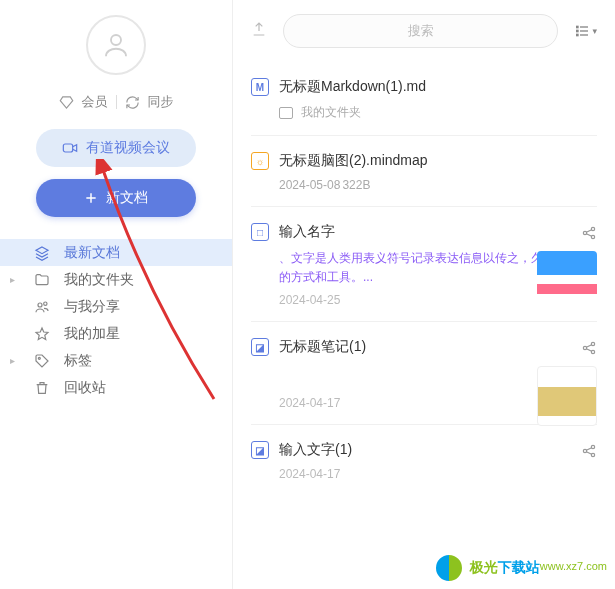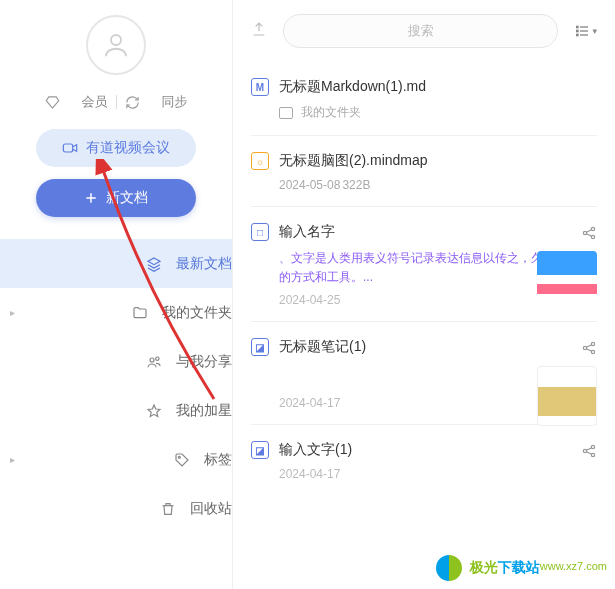--- a/index.html
+++ b/index.html
@@ -37,21 +37,21 @@
     .avatar svg { width: 30px; height: 30px; }
     
     .status-row {
       display: flex;
       align-items: center;
       gap: 8px;
       color: #888;
       font-size: 13px;
       margin-bottom: 18px;
     }
-    .status-item { display: flex; align-items: center; gap: 22px; }
+    .status-item { display: flex; align-items: center; gap: 8px; }
     .divider-v { width: 1px; height: 14px; background: #ddd; }
     
     .btn {
       width: 160px;
       height: 38px;
       border-radius: 19px;
       display: flex;
       align-items: center;
       justify-content: center;
       gap: 8px;
@@ -69,30 +69,29 @@
       background: #e1ebf9;
       color: #5e7ce0;
     }
     
     .side-nav {
       width: 100%;
       margin-top: 10px;
       list-style: none;
     }
     .side-nav-item {
-      height: 49px;
+      height: 27px;
       display: flex;
       align-items: center;
       padding-left: 34px;
       color: #666;
       font-size: 14px;
       position: relative;
       cursor: pointer;
       gap: 14px;
-      justify-content: flex-end;
     }
     .side-nav-item.active {
       background: #e3edfc;
       color: #5877d8;
     }
     .chevron {
       position: absolute;
       left: 10px;
       color: #bbb;
       font-size: 10px;

